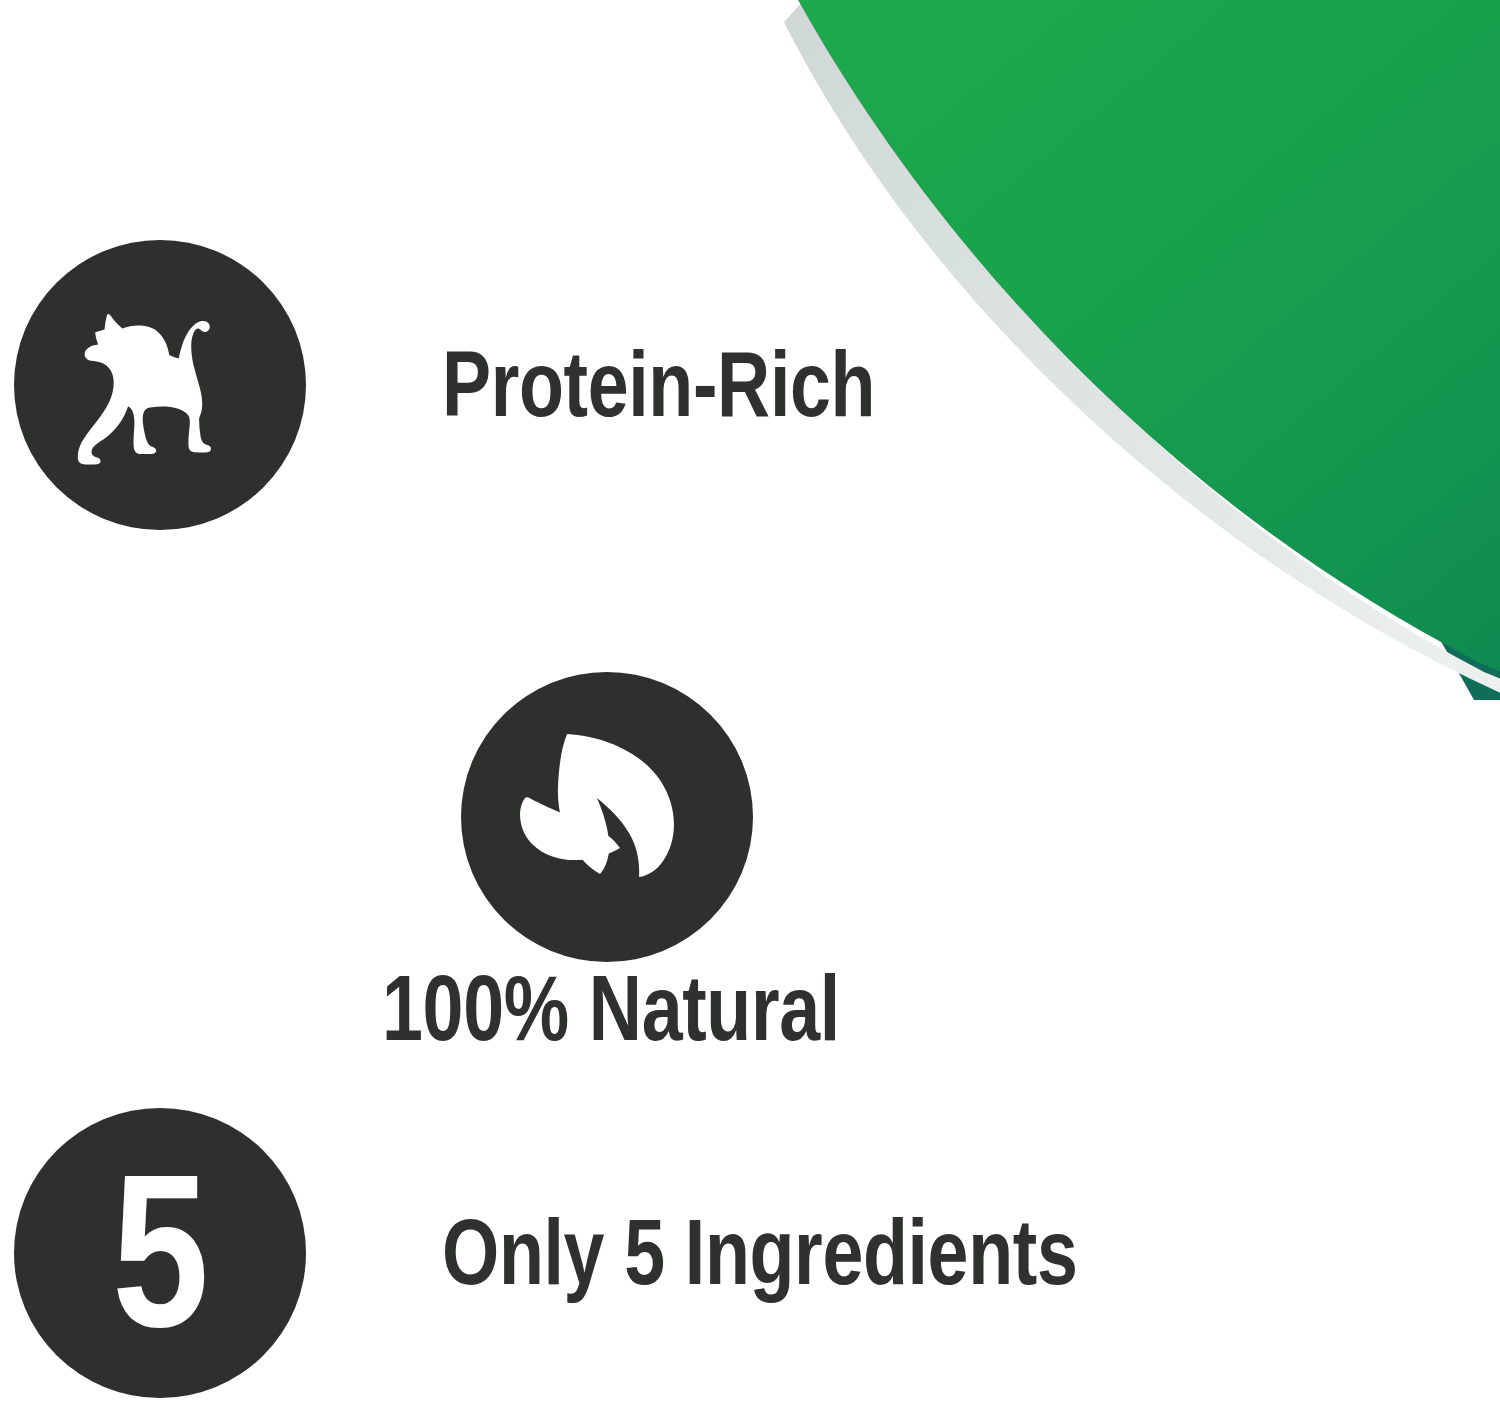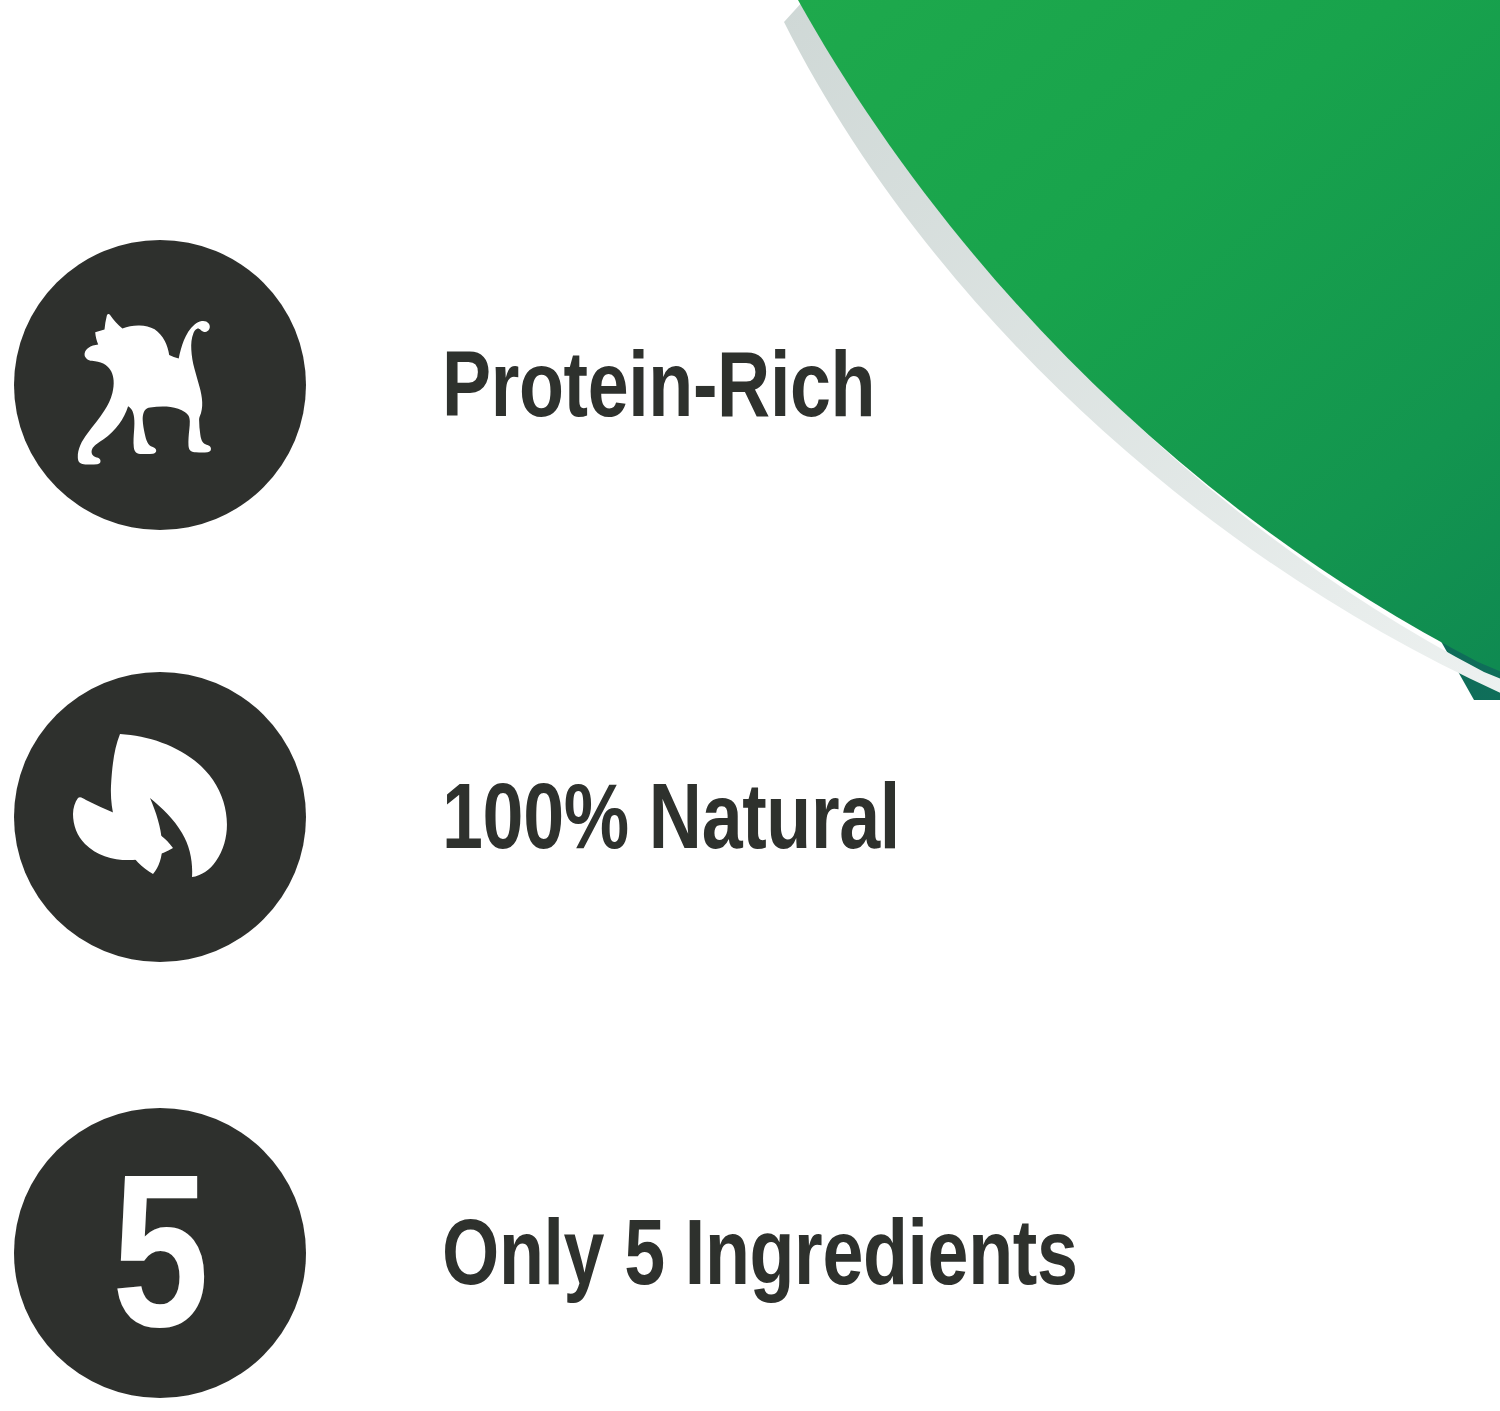--- a/index.html
+++ b/index.html
@@ -33,21 +33,21 @@
   
   .feature-row {
     position: absolute;
     left: 0;
     width: 1200px;
     height: 290px;
     display: flex;
     align-items: center;
   }
   #row-0 { top: 240px; }
-  #row-1 { top: 672px; }
+  #row-1 { top: 672px; flex-direction: column; }
   #row-2 { top: 1108px; }
 
   .badge {
     position: relative;
     flex: 0 0 auto;
     width: 292px;
     height: 290px;
     margin-left: 14px;
     border-radius: 50%;
     background: #2e302d;

